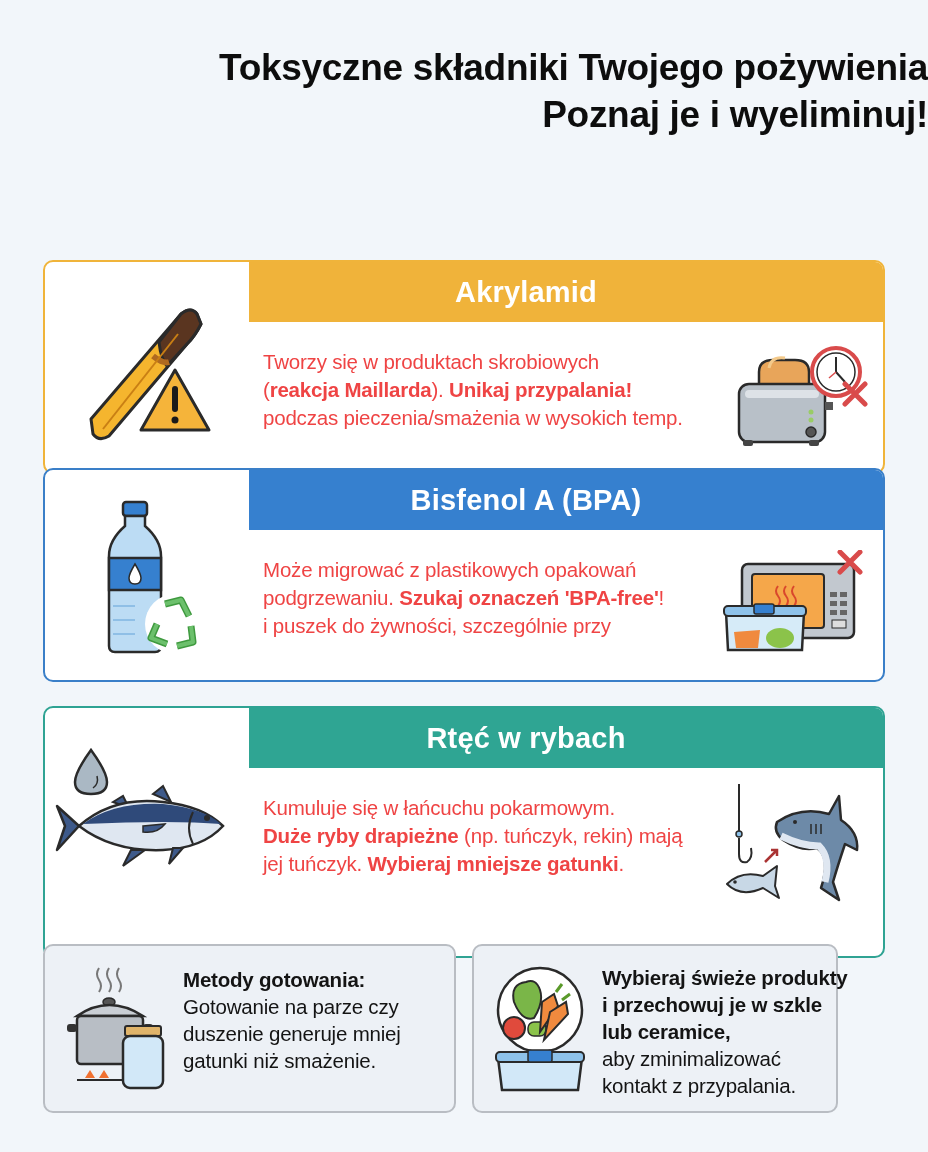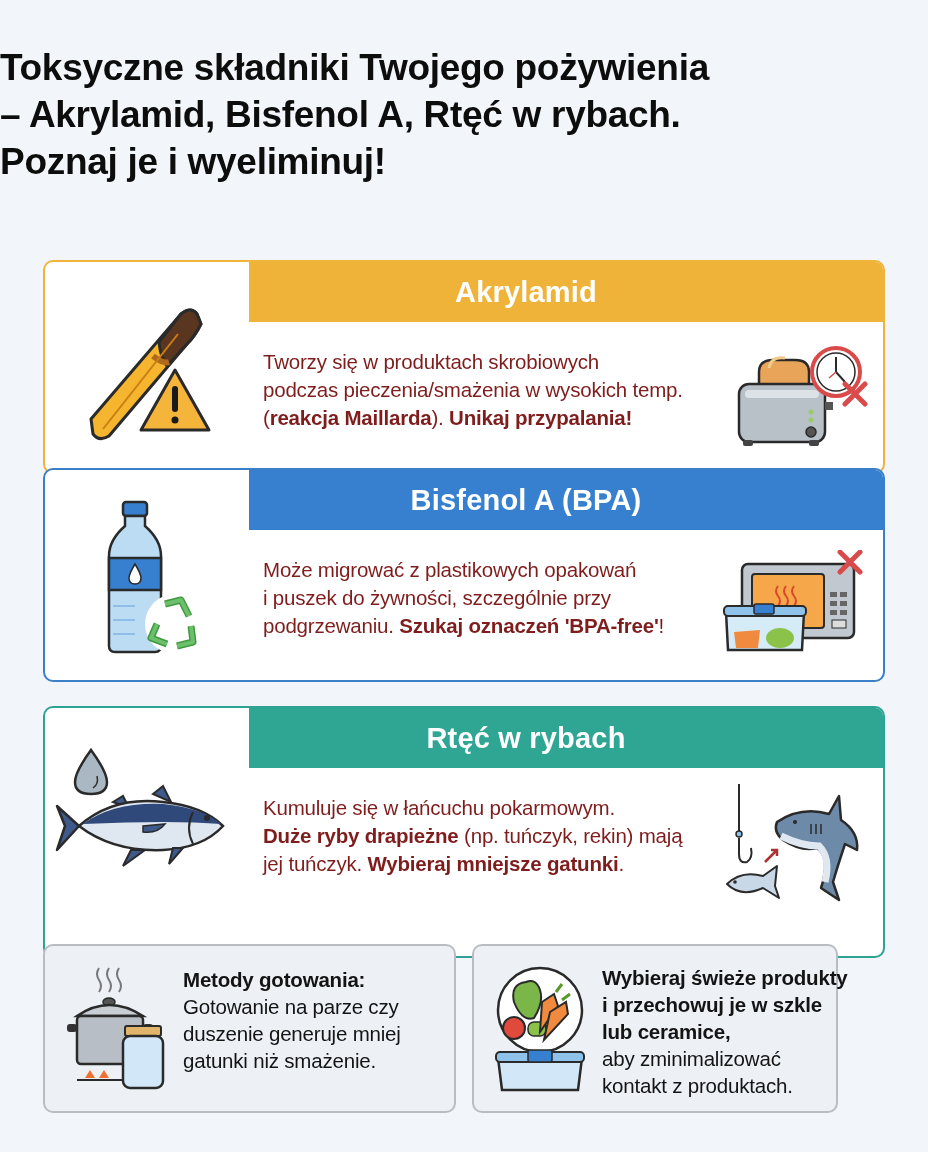--- a/index.html
+++ b/index.html
@@ -6,41 +6,41 @@
   html, body { width: 928px; height: 1152px; }
   body {
     background: #f2f6fa;
     font-family: "Liberation Sans", "DejaVu Sans", sans-serif;
     color: #111;
     position: relative;
     overflow: hidden;
   }
   .title {
     position: absolute; left: 0; top: 44px; width: 928px;
-    text-align: left; font-weight: 700; font-size: 37px; line-height: 47px;
+    text-align: right; font-weight: 700; font-size: 37px; line-height: 47px;
     letter-spacing: -0.3px; color: #0d0d0d;
   }
   .title .line { display: block; }
 
   .card {
     position: absolute; left: 43px; width: 842px;
     background: #fff; border: 2.5px solid; border-radius: 10px;
     overflow: hidden;
   }
   .card .band {
     position: absolute; left: 204px; top: 0; right: 0; height: 60px;
     display: flex; align-items: center; justify-content: center;
     padding-right: 80px;
   }
   .card .band span {
     color: #fff; font-weight: 700; font-size: 29px; letter-spacing: 0.2px;
   }
   .card .body {
     position: absolute; left: 218px; top: 86px; width: 470px;
-    font-size: 20.5px; line-height: 28px; color: #7f1d1d;
+    font-size: 20.5px; line-height: 28px; color: #ef4444;
     letter-spacing: -0.2px;
   }
   .card .body b { font-weight: 700; }
   .card .left-icon { position: absolute; left: 14px; }
   .card .right-icon { position: absolute; }
 
   #card-akrylamid { top: 231px; height: 214px; border-color: #f0b43a; margin-top: 29px; }
   #card-akrylamid .band { background: #f0b33a; }
   #card-bpa { top: 468px; height: 214px; border-color: #3a7fc8; }
   #card-bpa .band { background: #3680cf; }
@@ -60,41 +60,40 @@
   .tip .tip-text b { font-weight: 700; display: block; }
   #tip-cooking .tip-text { left: 138px; top: 20px; width: 270px; }
   #tip-storage .tip-text { left: 128px; top: 18px; width: 280px; }
   .tip svg { position: absolute; }
 </style>
 </head>
 <body>
 
 <div class="title">
   <span class="line">Toksyczne składniki Twojego pożywienia</span>
-  <span class="line">– Akrylamid, Bisfenol A, Rtęć w rybach.</span>
   <span class="line">Poznaj je i wyeliminuj!</span>
 </div>
 
 <div class="card" id="card-akrylamid">
   <div class="band">
     <span>Akrylamid</span>
   </div>
   <svg class="left-icon" style="left:18px;top:32px" width="160" height="150" viewBox="0 0 160 150">
     <path d="M28 125 L118 20 Q128 12 134 20 L138 30 Q132 42 124 50 L46 142 Q36 148 30 140 Z" fill="#f5b52e" stroke="#2a2a2a" stroke-width="3" stroke-linejoin="round"></path>
     <path d="M96 48 L118 20 Q128 12 134 20 L138 30 Q132 42 124 50 L104 72 Q98 66 96 48 Z" fill="#5a3520" stroke="#2a2a2a" stroke-width="3" stroke-linejoin="round"></path>
     <path d="M90 62 Q100 70 106 68" stroke="#b06a20" stroke-width="6" fill="none"></path>
     <path d="M40 135 L115 40" stroke="#c97f14" stroke-width="2" fill="none"></path>
     <path d="M112 76 L146 136 L78 136 Z" fill="#f5b43a" stroke="#2a2a2a" stroke-width="3" stroke-linejoin="round"></path>
     <rect x="109" y="92" width="6" height="26" rx="3" fill="#1a1a1a"></rect>
     <circle cx="112" cy="126" r="3.5" fill="#1a1a1a"></circle>
   </svg>
   <div class="body">
     <div>Tworzy się w produktach skrobiowych</div>
+    <div><span>(</span><b>reakcja Maillarda</b><span>). </span><b>Unikaj przypalania!</b></div>
     <div>podczas pieczenia/smażenia w wysokich temp.</div>
-    <div><span>(</span><b>reakcja Maillarda</b><span>). </span><b>Unikaj przypalania!</b></div>
   </div>
   <svg class="right-icon" style="left:688px;top:84px" width="135" height="105" viewBox="0 0 135 105">
     <path d="M26 26 Q26 14 40 14 L62 14 Q76 14 76 26 L76 40 L26 40 Z" fill="#e8a55a" stroke="#2a2a2a" stroke-width="2.5"></path>
     <path d="M36 22 Q38 10 52 12" stroke="#f3c98a" stroke-width="3" fill="none"></path>
     <rect x="6" y="38" width="86" height="58" rx="10" fill="#b8c0c8" stroke="#2a2a2a" stroke-width="2.5"></rect>
     <rect x="12" y="44" width="74" height="8" rx="4" fill="#dde2e7"></rect>
     <rect x="92" y="56" width="8" height="8" fill="#555"></rect>
     <circle cx="78" cy="66" r="2.5" fill="#9c6"></circle>
     <circle cx="78" cy="74" r="2.5" fill="#9c6"></circle>
     <circle cx="78" cy="86" r="5" fill="#555" stroke="#2a2a2a" stroke-width="1.5"></circle>
@@ -120,22 +119,22 @@
     <path d="M40 68 Q34 78 34 82 Q34 88 40 88 Q46 88 46 82 Q46 78 40 68 Z" fill="#fff" stroke="#2a2a2a" stroke-width="1.5"></path>
     <line x1="18" y1="110" x2="40" y2="110" stroke="#8fbfe6" stroke-width="2"></line>
     <line x1="18" y1="124" x2="40" y2="124" stroke="#8fbfe6" stroke-width="2"></line>
     <line x1="18" y1="138" x2="40" y2="138" stroke="#8fbfe6" stroke-width="2"></line>
     <circle cx="80" cy="128" r="30" fill="#fff"></circle>
     <path d="M70 108 L86 104 L94 120 M62 128 L56 142 L72 148 M96 130 L98 146 L82 150" stroke="#3f9a3f" stroke-width="7" fill="none" stroke-linejoin="round"></path>
     <path d="M70 108 L86 104 L94 120 M62 128 L56 142 L72 148 M96 130 L98 146 L82 150" stroke="#6cc06c" stroke-width="4" fill="none" stroke-linejoin="round"></path>
   </svg>
   <div class="body">
     <div>Może migrować z plastikowych opakowań</div>
+    <div><span>podgrzewaniu. </span><b>Szukaj oznaczeń 'BPA-free'</b><span>!</span></div>
     <div>i puszek do żywności, szczególnie przy</div>
-    <div><span>podgrzewaniu. </span><b>Szukaj oznaczeń 'BPA-free'</b><span>!</span></div>
   </div>
   <svg class="right-icon" style="left:675px;top:80px" width="145" height="105" viewBox="0 0 145 105">
     <rect x="22" y="14" width="112" height="74" rx="6" fill="#c2c8cf" stroke="#2a2a2a" stroke-width="2.5"></rect>
     <rect x="32" y="24" width="72" height="54" rx="3" fill="#f5a74a" stroke="#2a2a2a" stroke-width="2"></rect>
     <path d="M58 36 q-4 5 0 10 q4 5 0 10 M66 36 q-4 5 0 10 q4 5 0 10 M74 36 q-4 5 0 10 q4 5 0 10" stroke="#d9472c" stroke-width="2" fill="none"></path>
     <rect x="110" y="42" width="7" height="5" fill="#666"></rect>
       <rect x="120" y="42" width="7" height="5" fill="#666"></rect>
     <rect x="110" y="51" width="7" height="5" fill="#666"></rect>
       <rect x="120" y="51" width="7" height="5" fill="#666"></rect>
     <rect x="110" y="60" width="7" height="5" fill="#666"></rect>
@@ -219,15 +218,15 @@
     <path d="M64 26 l6 -8 M70 34 l8 -6" stroke="#5a9a2a" stroke-width="3"></path>
     <path d="M6 92 L90 92 L86 124 L10 124 Z" fill="#d2e8f8" stroke="#2a2a2a" stroke-width="2.5"></path>
     <rect x="4" y="86" width="88" height="10" rx="4" fill="#8ec2ea" stroke="#2a2a2a" stroke-width="2"></rect>
     <rect x="36" y="84" width="24" height="12" rx="2" fill="#3680cf" stroke="#2a2a2a" stroke-width="1.5"></rect>
   </svg>
   <div class="tip-text">
     <b>Wybieraj świeże produkty</b>
     <b>i przechowuj je w szkle</b>
     <b>lub ceramice,</b>
     <div>aby zminimalizować</div>
-    <div>kontakt z produktach.</div>
+    <div>kontakt z przypalania.</div>
   </div>
 </div>
 
 </body></html>

